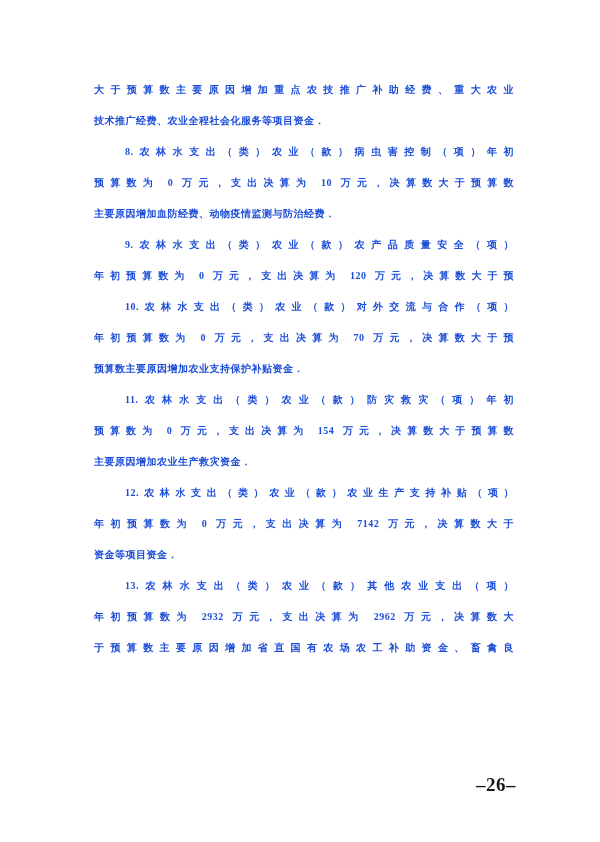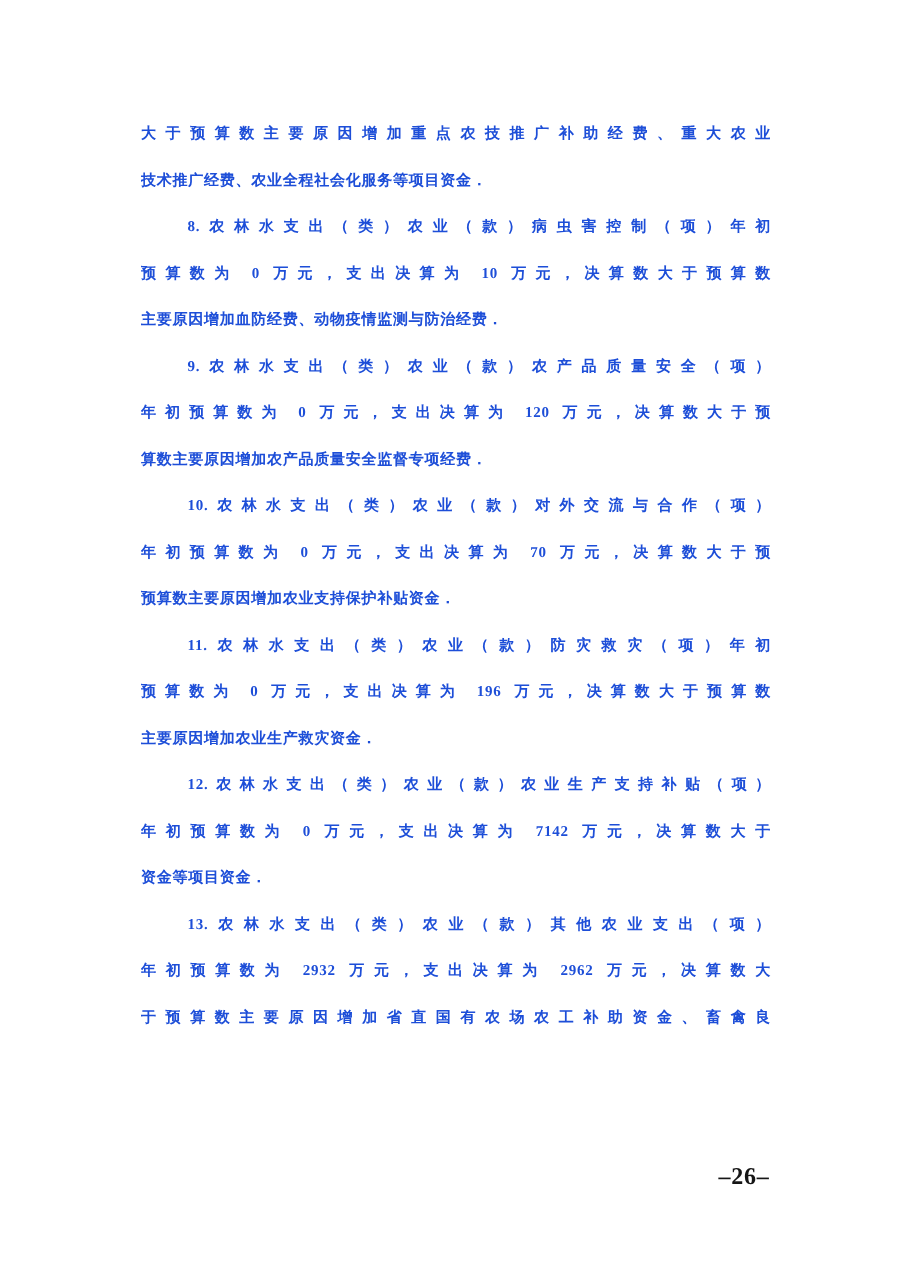--- a/index.html
+++ b/index.html
@@ -48,44 +48,43 @@
     text-align-last: left;
   }
   .page-number {
     position: absolute;
     top: 775px;
     left: 465px;
     width: 62px;
     height: 20px;
     text-align: center;
     font-weight: 700;
-    font-size: 16px;
+    font-size: 19px;
     line-height: 20px;
     color: #161616;
     letter-spacing: 0.5px;
   }
 </style>
 </head>
 <body>
 
 <div class="page">
   <div class="text-block">
     <div class="line">大于预算数主要原因增加重点农技推广补助经费、重大农业</div>
     <div class="line para-end">技术推广经费、农业全程社会化服务等项目资金．</div>
     <div class="line para-start">8.农林水支出（类）农业（款）病虫害控制（项）年初</div>
     <div class="line">预算数为 0 万元，支出决算为 10 万元，决算数大于预算数</div>
     <div class="line para-end">主要原因增加血防经费、动物疫情监测与防治经费．</div>
     <div class="line para-start">9.农林水支出（类）农业（款）农产品质量安全（项）</div>
     <div class="line">年初预算数为 0 万元，支出决算为 120 万元，决算数大于预</div>
-    <div class="line para-end">算数主要原因增加农产品质量安全监督专项经费．</div>
     <div class="line para-start">10.农林水支出（类）农业（款）对外交流与合作（项）</div>
     <div class="line">年初预算数为 0 万元，支出决算为 70 万元，决算数大于预</div>
     <div class="line para-end">预算数主要原因增加农业支持保护补贴资金．</div>
     <div class="line para-start">11.农林水支出（类）农业（款）防灾救灾（项）年初</div>
-    <div class="line">预算数为 0 万元，支出决算为 196 万元，决算数大于预算数</div>
+    <div class="line">预算数为 0 万元，支出决算为 154 万元，决算数大于预算数</div>
     <div class="line para-end">主要原因增加农业生产救灾资金．</div>
     <div class="line para-start">12.农林水支出（类）农业（款）农业生产支持补贴（项）</div>
     <div class="line">年初预算数为 0 万元，支出决算为 7142 万元，决算数大于</div>
     <div class="line para-end">资金等项目资金．</div>
     <div class="line para-start">13.农林水支出（类）农业（款）其他农业支出（项）</div>
     <div class="line">年初预算数为 2932 万元，支出决算为 2962 万元，决算数大</div>
     <div class="line">于预算数主要原因增加省直国有农场农工补助资金、畜禽良</div>
   </div>
   <div class="page-number">–26–</div>
 </div>

